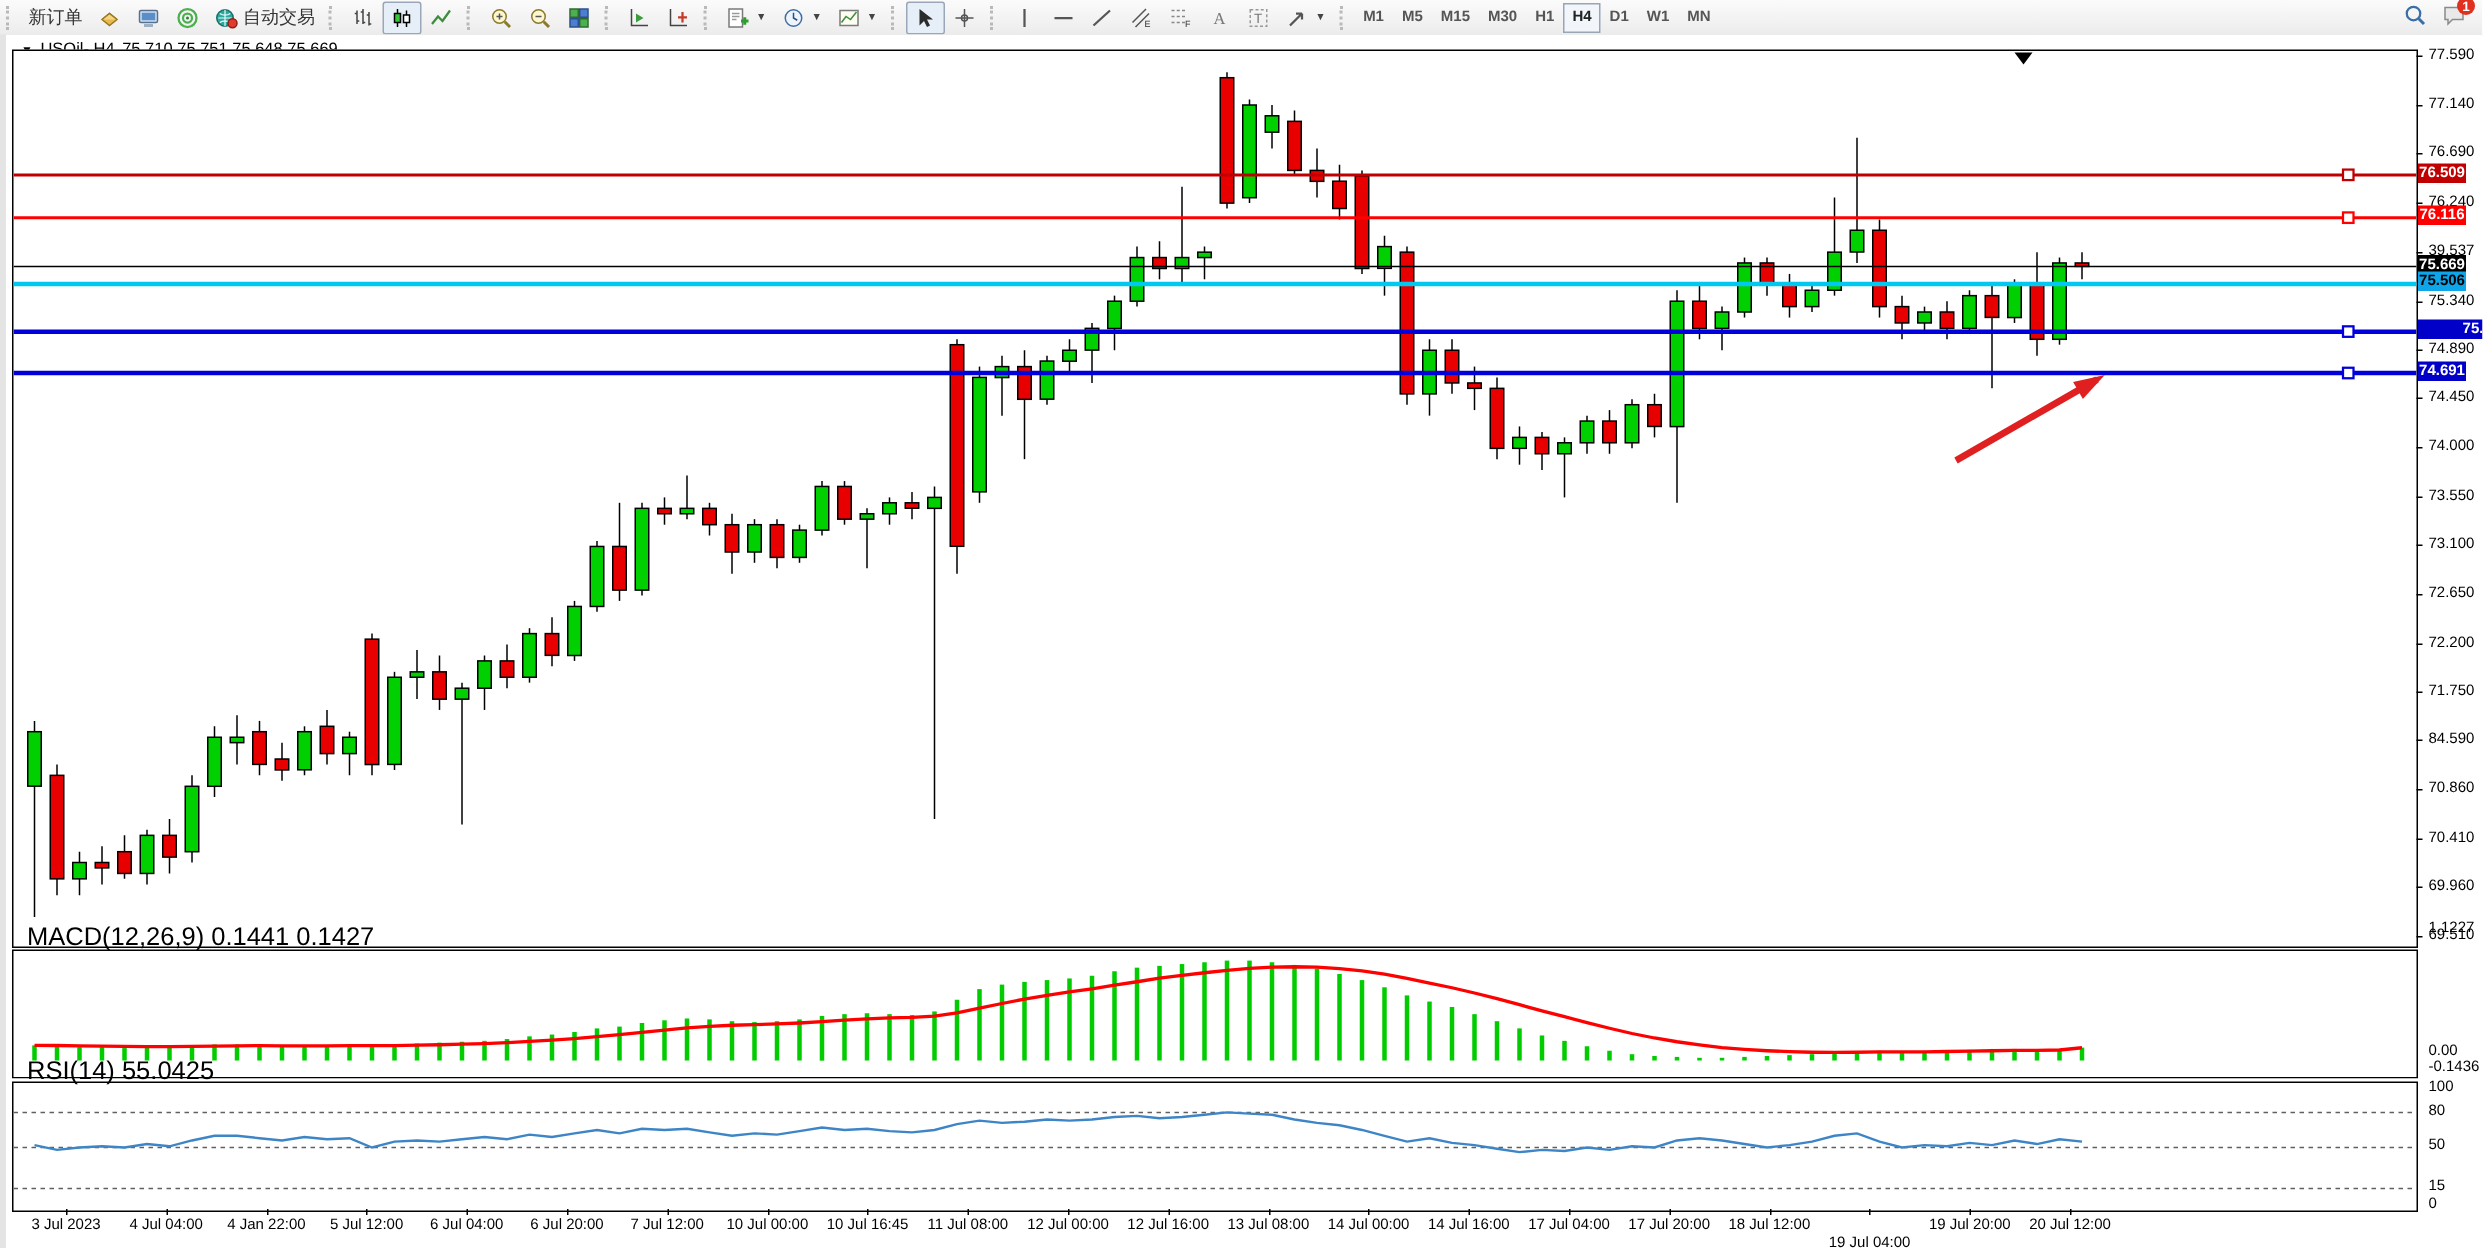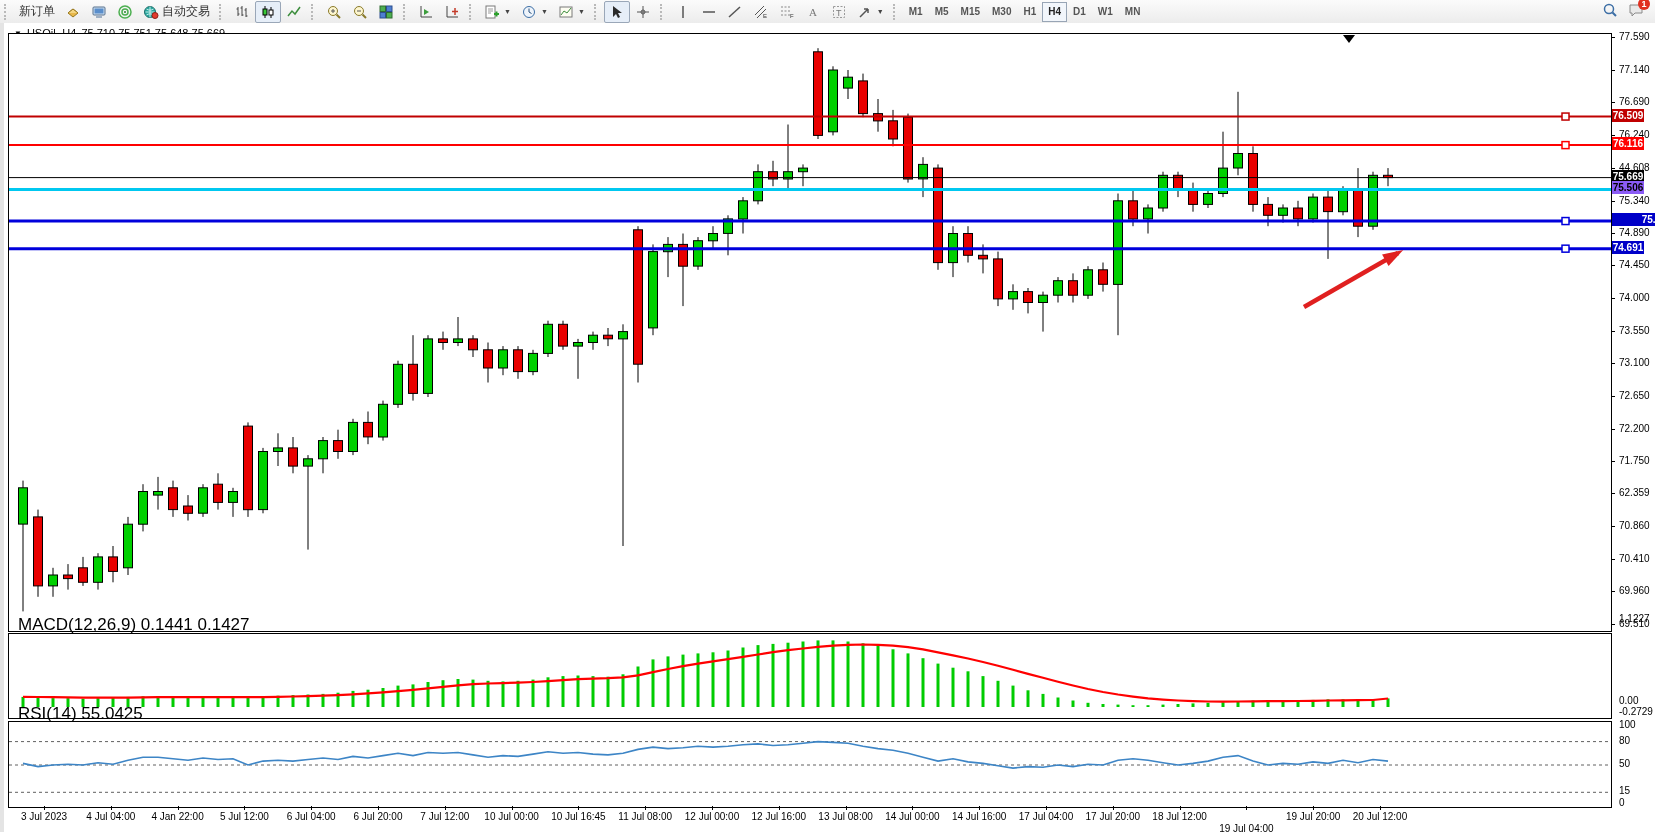--- a/index.html
+++ b/index.html
@@ -549,21 +549,21 @@
         <line x1="0" y1="43" x2="1602" y2="43" stroke="#606060" stroke-width="1" stroke-dasharray="3,3"></line>
         <line x1="0" y1="70.3" x2="1602" y2="70.3" stroke="#606060" stroke-width="1" stroke-dasharray="3,3"></line>
         <polyline points="14,41.4 29,44.6 44,43.0 59,42.2 74,43.0 89,40.7 104,42.2 119,38.3 134,35.2 149,35.2 164,36.8 179,38.3 194,36.0 209,37.5 224,36.8 239,43.0 254,39.1 269,38.3 284,39.1 299,37.5 314,36.0 329,37.5 344,34.4 359,36.0 374,33.6 389,31.3 404,33.6 419,30.5 434,31.3 449,30.5 464,32.9 479,35.2 494,33.6 509,34.4 524,32.1 539,29.7 554,31.3 569,30.5 584,32.1 599,32.9 614,31.3 629,27.4 644,25.1 659,26.6 674,25.8 689,24.3 704,25.1 719,24.3 734,22.7 749,21.9 764,23.5 779,22.7 794,21.2 809,19.6 824,20.4 839,21.2 854,24.3 869,26.6 884,28.2 899,31.3 914,35.2 929,39.1 944,36.8 959,39.9 974,41.4 989,43.8 1004,46.1 1019,44.6 1034,45.3 1049,43.0 1064,44.6 1079,42.2 1094,43.0 1109,38.3 1124,36.8 1139,38.3 1154,40.7 1169,43.0 1184,41.4 1199,39.1 1214,35.2 1229,33.6 1244,39.1 1259,43.0 1274,41.4 1289,42.2 1304,39.9 1319,41.4 1334,38.3 1349,40.7 1364,37.5 1379,39.1" fill="none" stroke="#3d85c6" stroke-width="1.6"></polyline>
       </svg>
 
     <div class="panel-label" style="left:14px;top:592px;">MACD(12,26,9) 0.1441 0.1427</div>
     <div class="panel-label" style="left:14px;top:681px;">RSI(14) 55.0425</div>
 
     <div class="axis-label" style="top:590px;">1.1227</div>
     <div class="axis-label" style="top:672px;">0.00</div>
-    <div class="axis-label" style="top:683px;">-0.2729</div>
+    <div class="axis-label" style="top:683px;">-0.1436</div>
 
     <div id="price-axis-overlay"></div>
     <div id="time-axis">
         <div class="time-tick" style="left: 36px;"></div>
         <div class="time-label" style="left: 36px;">3 Jul 2023</div>
         <div class="time-tick" style="left: 102.8px;"></div>
         <div class="time-label" style="left: 102.8px;">4 Jul 04:00</div>
         <div class="time-tick" style="left: 169.6px;"></div>
         <div class="time-label" style="left: 169.6px;">4 Jan 22:00</div>
         <div class="time-tick" style="left: 236.4px;"></div>
@@ -605,53 +605,53 @@
       </div>
   <div class="axis-dash" style="top:14px;"></div>
       <div class="axis-label" style="top:8px;">77.590</div>
       <div class="axis-dash" style="top:47px;"></div>
       <div class="axis-label" style="top:41px;">77.140</div>
       <div class="axis-dash" style="top:79px;"></div>
       <div class="axis-label" style="top:73px;">76.690</div>
       <div class="axis-dash" style="top:112px;"></div>
       <div class="axis-label" style="top:106px;">76.240</div>
       <div class="axis-dash" style="top:145px;"></div>
-      <div class="axis-label" style="top:139px;">44.608</div>
+      <div class="axis-label" style="top:139px;">39.537</div>
       <div class="axis-dash" style="top:178px;"></div>
       <div class="axis-label" style="top:172px;">75.340</div>
       <div class="axis-dash" style="top:210px;"></div>
       <div class="axis-label" style="top:204px;">74.890</div>
       <div class="axis-dash" style="top:242px;"></div>
       <div class="axis-label" style="top:236px;">74.450</div>
       <div class="axis-dash" style="top:275px;"></div>
       <div class="axis-label" style="top:269px;">74.000</div>
       <div class="axis-dash" style="top:308px;"></div>
       <div class="axis-label" style="top:302px;">73.550</div>
       <div class="axis-dash" style="top:340px;"></div>
       <div class="axis-label" style="top:334px;">73.100</div>
       <div class="axis-dash" style="top:373px;"></div>
       <div class="axis-label" style="top:367px;">72.650</div>
       <div class="axis-dash" style="top:406px;"></div>
       <div class="axis-label" style="top:400px;">72.200</div>
       <div class="axis-dash" style="top:438px;"></div>
       <div class="axis-label" style="top:432px;">71.750</div>
       <div class="axis-dash" style="top:470px;"></div>
-      <div class="axis-label" style="top:464px;">62.359</div>
+      <div class="axis-label" style="top:464px;">84.590</div>
       <div class="axis-dash" style="top:503px;"></div>
       <div class="axis-label" style="top:497px;">70.860</div>
       <div class="axis-dash" style="top:536px;"></div>
       <div class="axis-label" style="top:530px;">70.410</div>
       <div class="axis-dash" style="top:568px;"></div>
       <div class="axis-label" style="top:562px;">69.960</div>
       <div class="axis-dash" style="top:601px;"></div>
       <div class="axis-label" style="top:595px;">69.510</div>
       <div class="price-badge" style="top:86px;background:#c00000;color:#ffffff;">76.509</div>
       <div class="price-badge" style="top:114px;background:#ff0000;color:#ffffff;">76.116</div>
       <div class="price-badge" style="top:147px;background:#000000;color:#ffffff;">75.669</div>
-      <div class="price-badge" style="top:158px;background:#8b5cf6;color:#000000;">75.506</div>
+      <div class="price-badge" style="top:158px;background:#0ea5e9;color:#000000;">75.506</div>
       <div class="price-badge" style="top:190px;background:#0000c8;color:#ffffff;padding-left:29px;">75.071</div>
       <div class="price-badge" style="top:218px;background:#0000c8;color:#ffffff;">74.691</div>
       <div class="axis-label" style="top:696px;">100</div>
       <div class="axis-label" style="top:712px;">80</div>
       <div class="axis-label" style="top:735px;">50</div>
       <div class="axis-label" style="top:762px;">15</div>
       <div class="axis-label" style="top:774px;">0</div>
     </div>
 </div>
 

